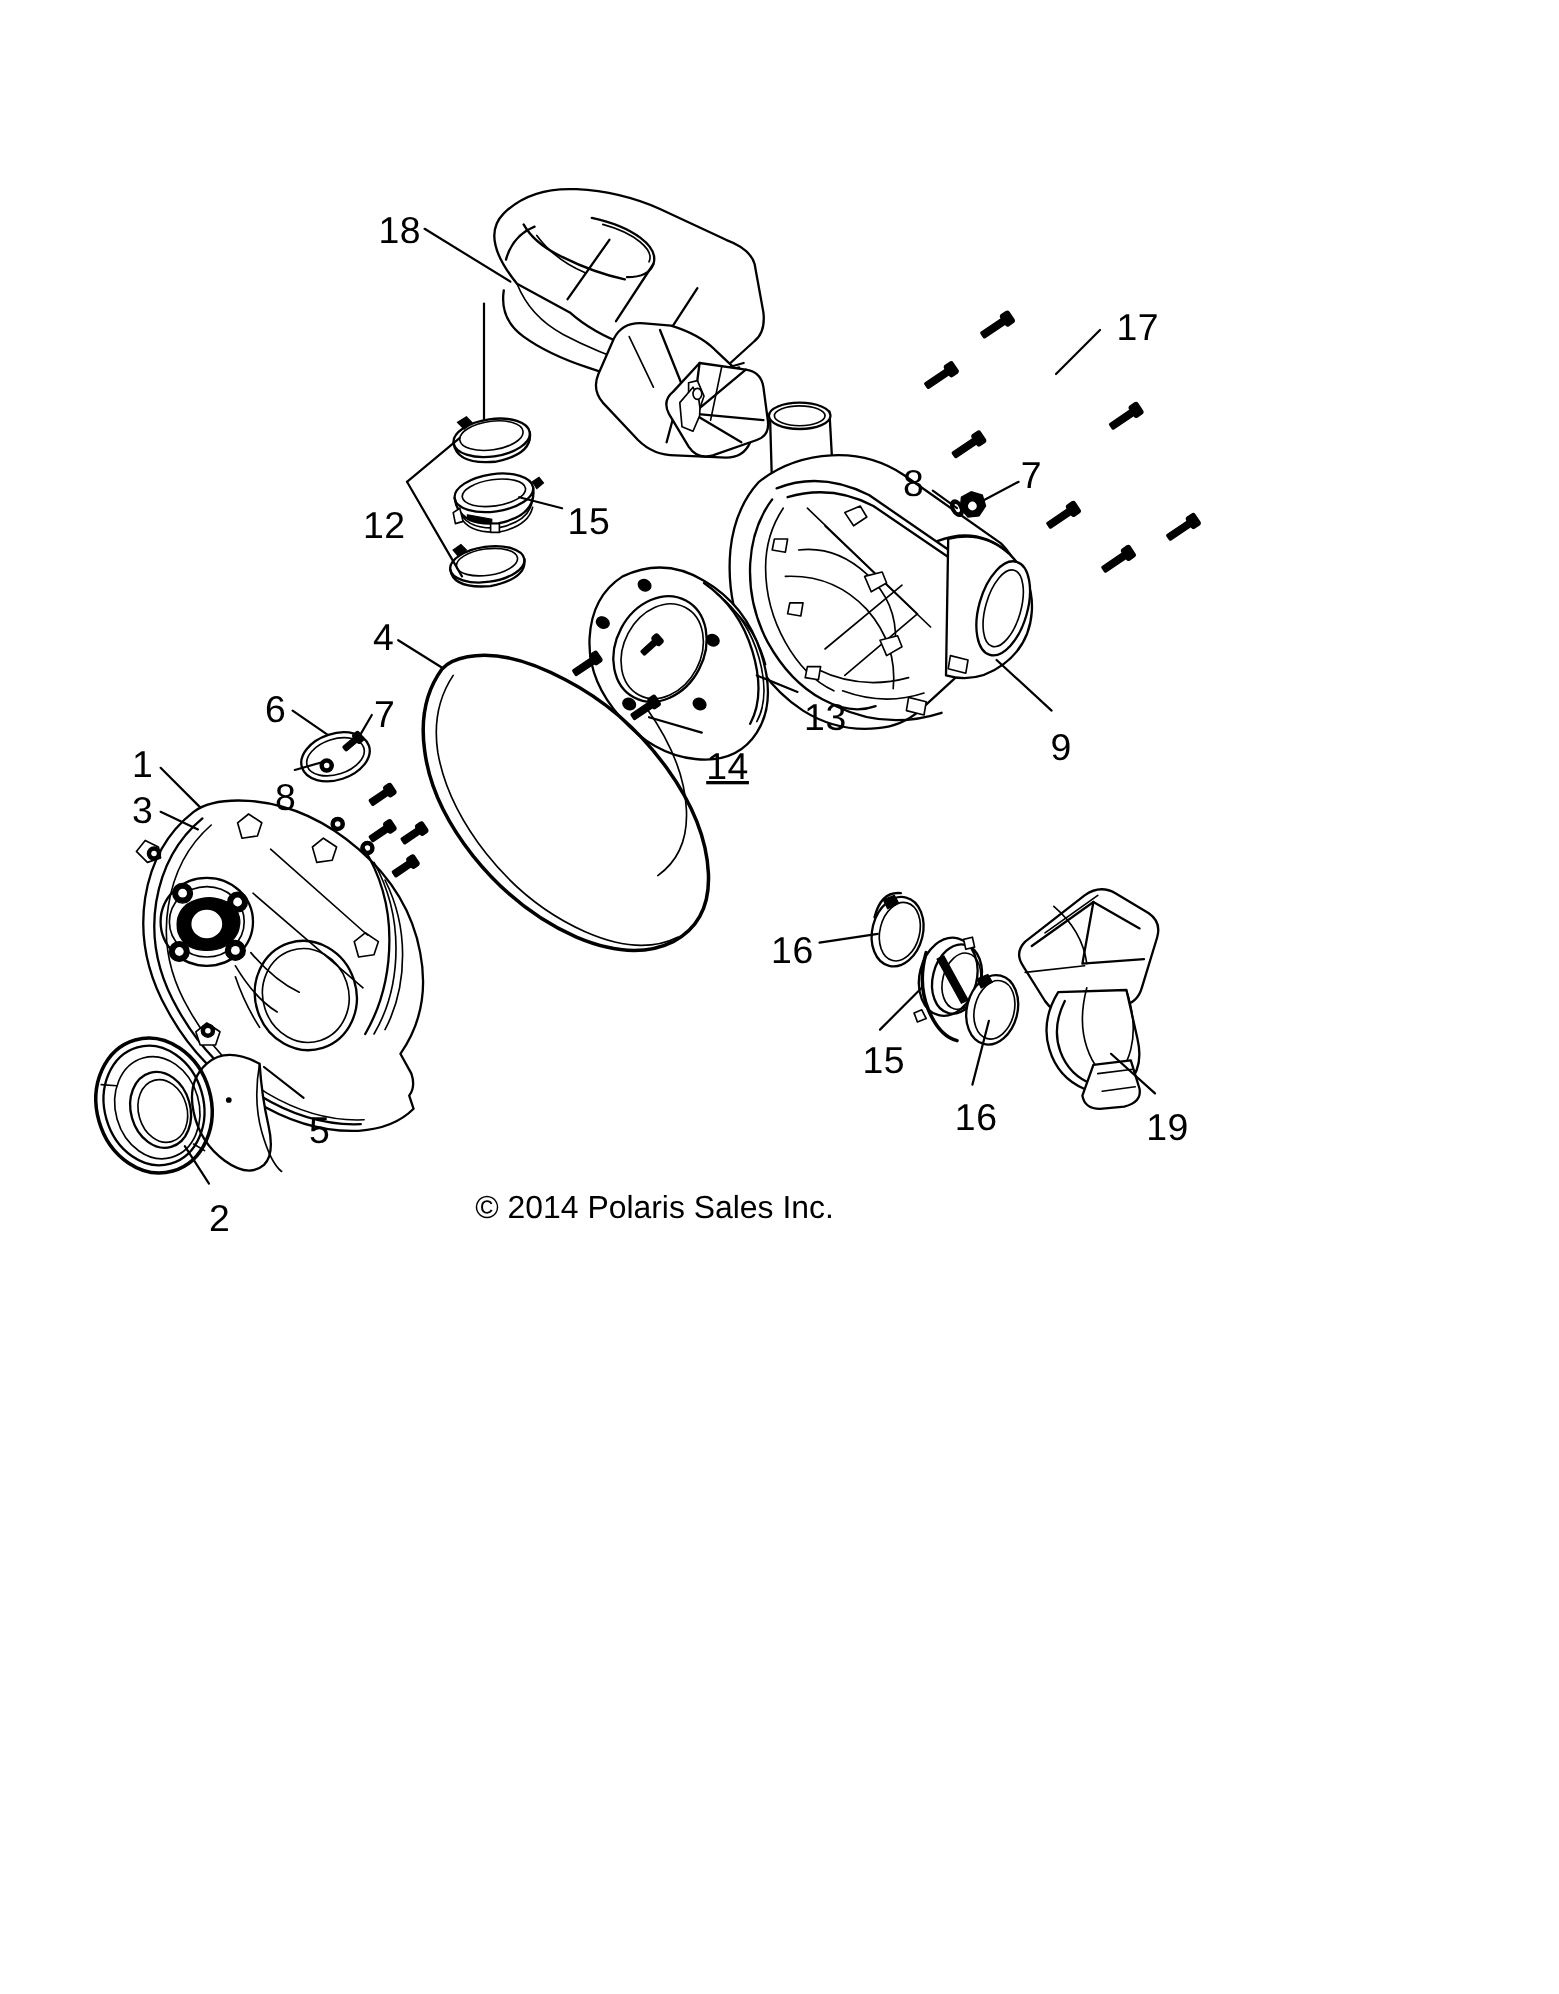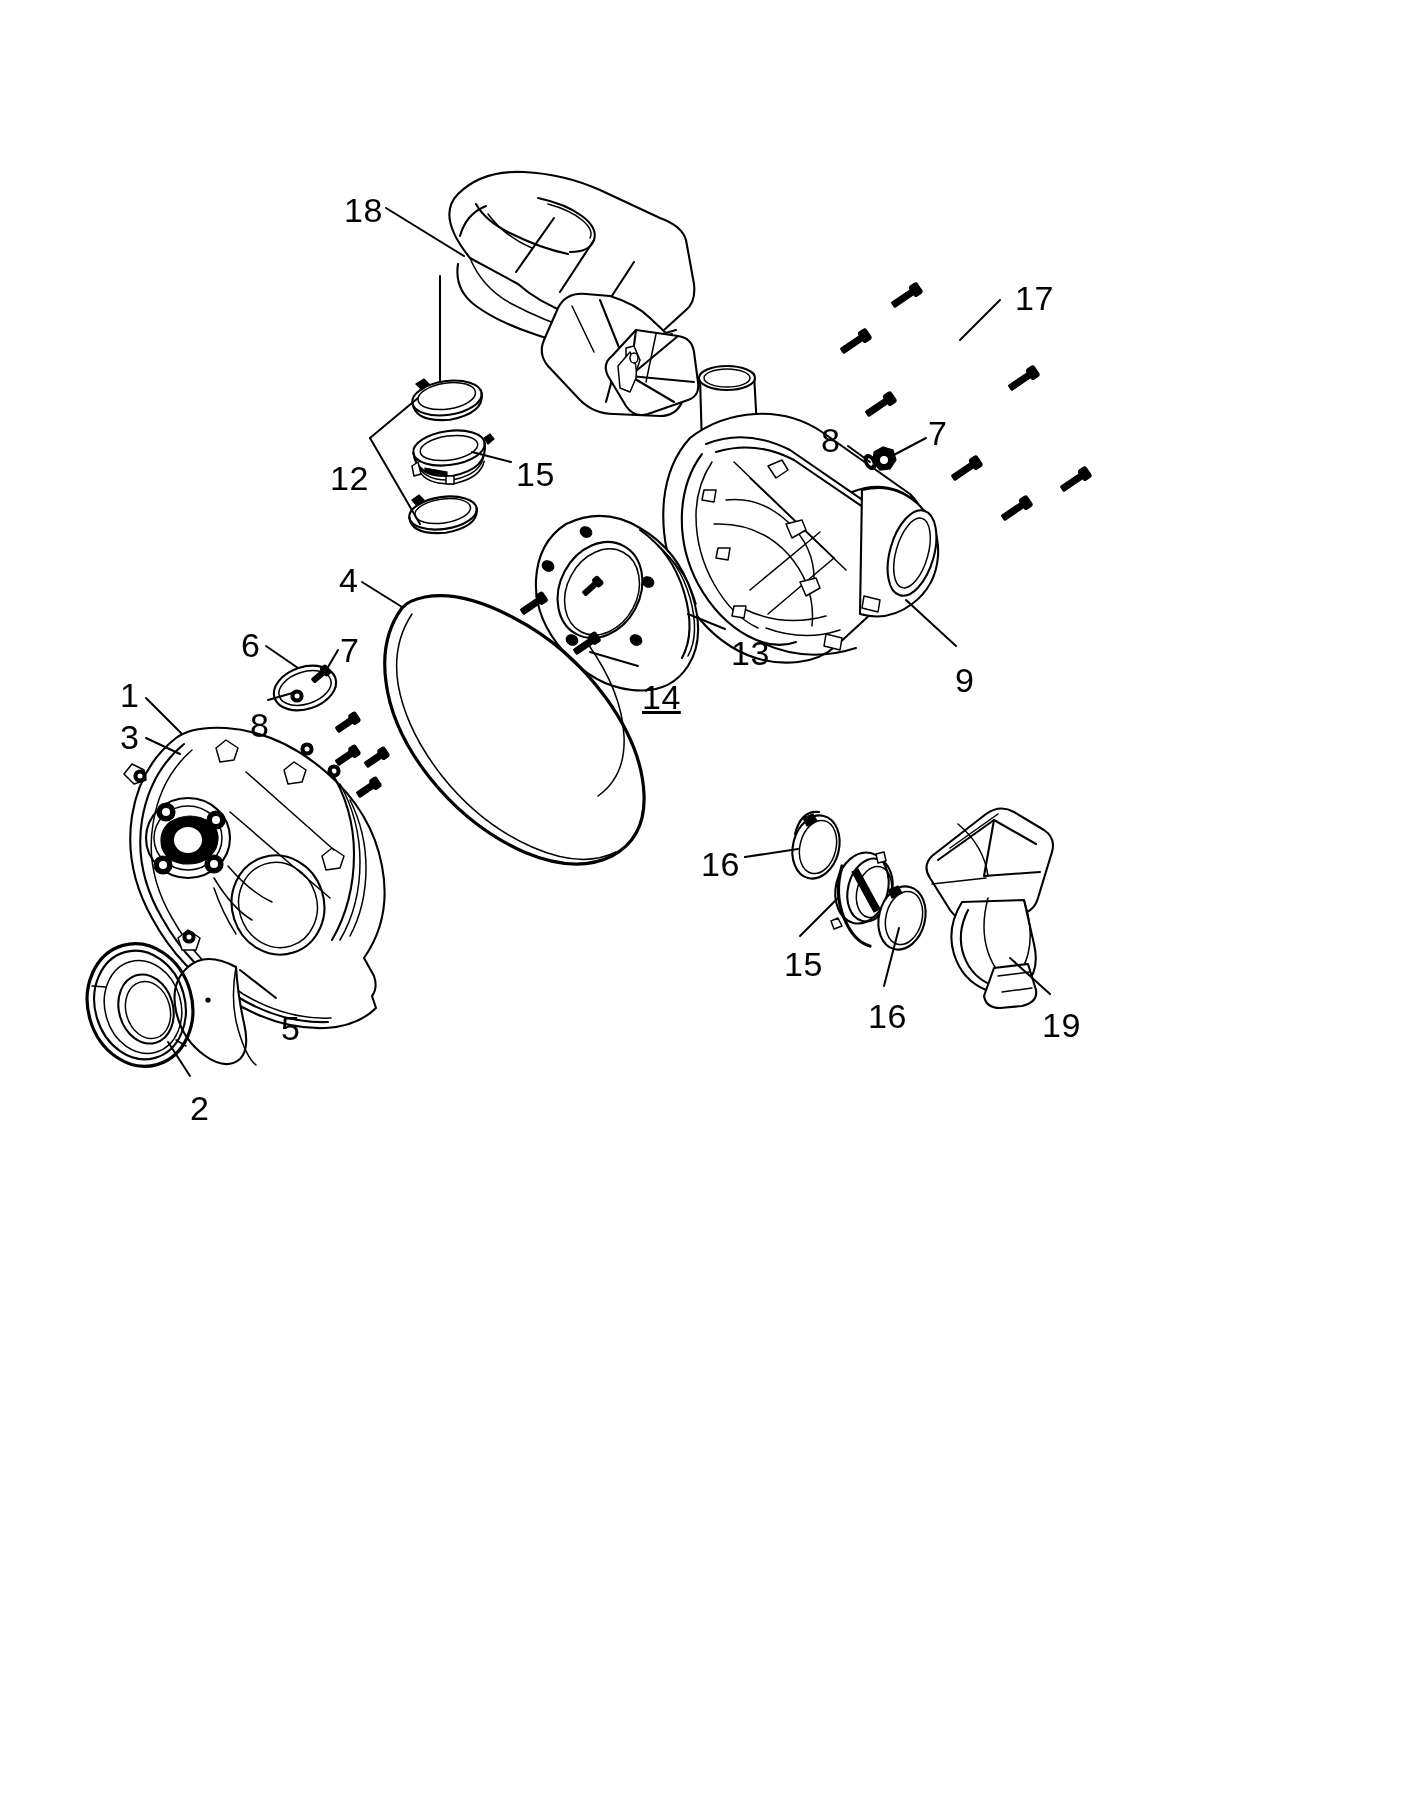--- a/index.html
+++ b/index.html
@@ -468,14 +468,15 @@
   <div class="callout" style="left:250px; top:708px;">8</div>
   <div class="callout" style="left:120px; top:678px;">1</div>
   <div class="callout" style="left:120px; top:720px;">3</div>
   <div class="callout" style="left:701px; top:847px;">16</div>
   <div class="callout" style="left:784px; top:947px;">15</div>
   <div class="callout" style="left:868px; top:999px;">16</div>
   <div class="callout" style="left:1042px;top:1008px;">19</div>
   <div class="callout" style="left:281px; top:1011px;">5</div>
   <div class="callout" style="left:190px; top:1091px;">2</div>
 
+  <div id="copyright">© 2014 Polaris Sales Inc.</div>
 
 </div>
 
 </body></html>

